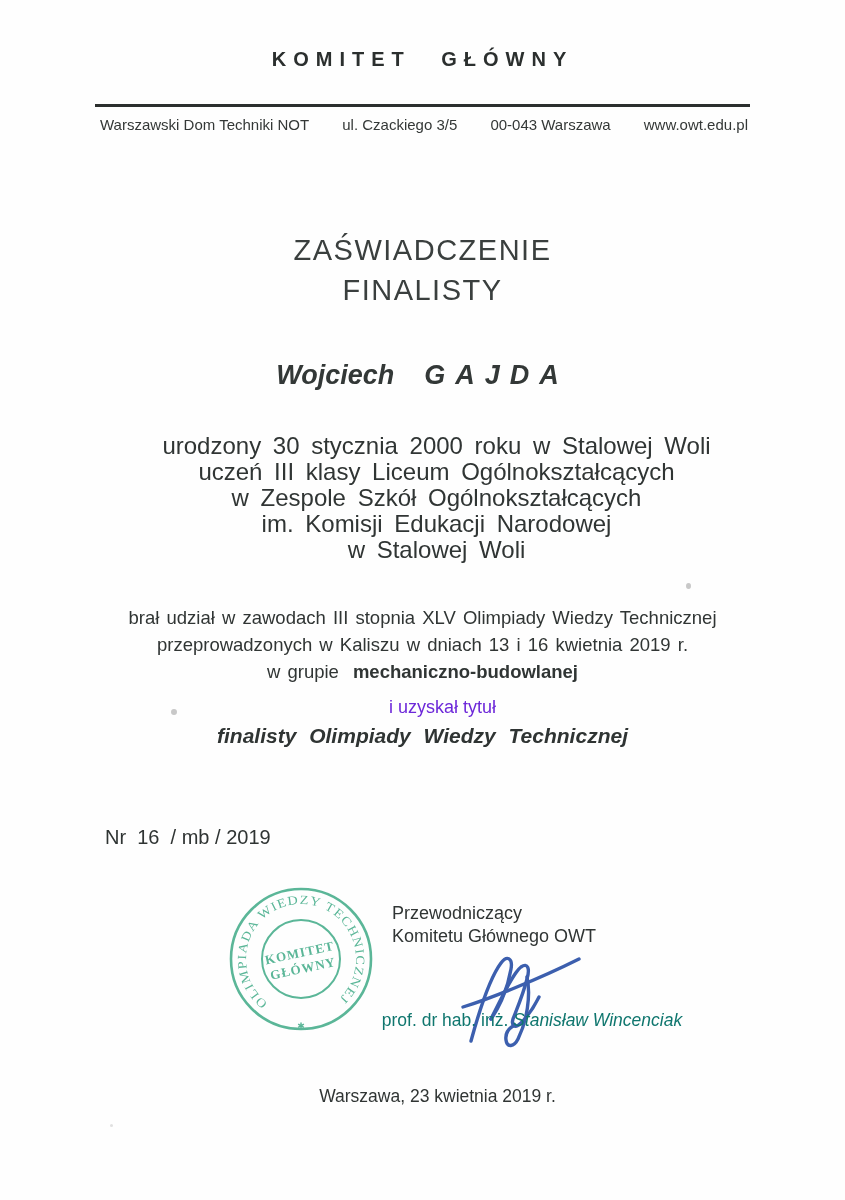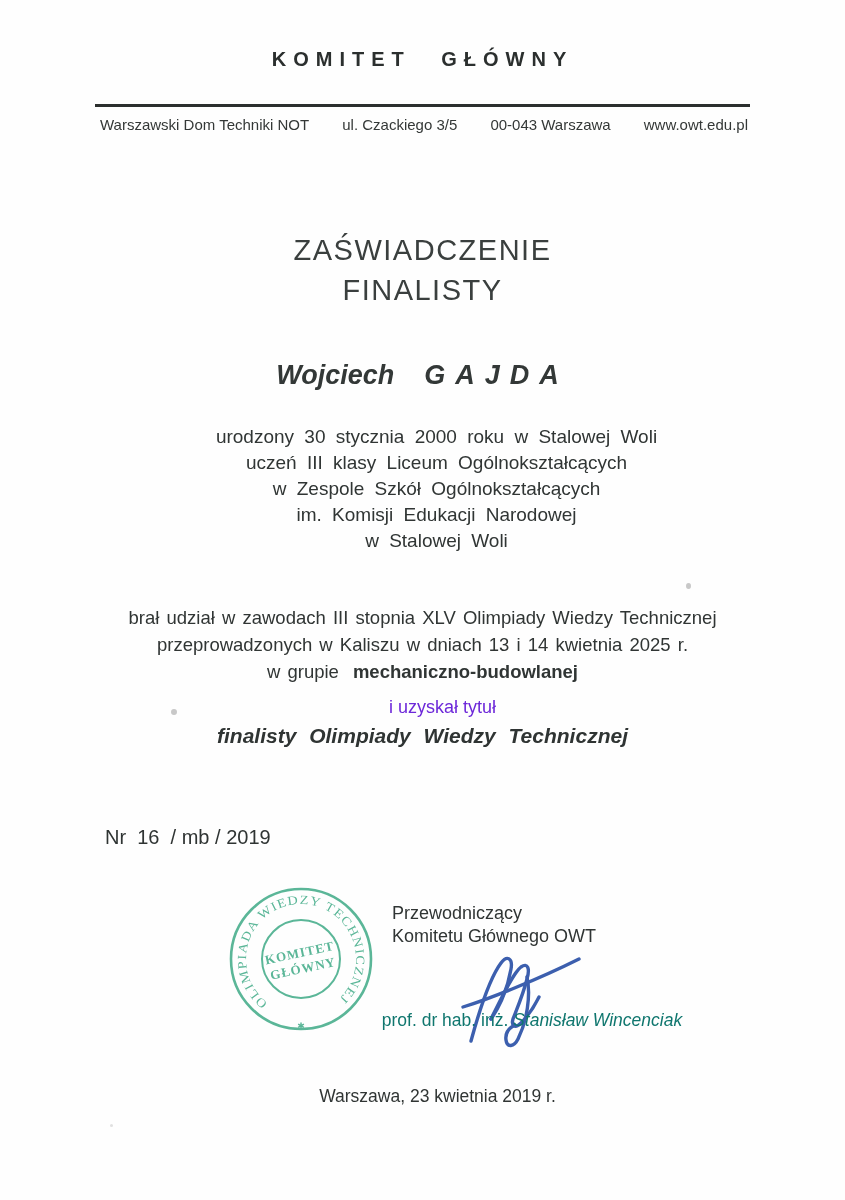--- a/index.html
+++ b/index.html
@@ -46,22 +46,22 @@
   
   .name-row {
     top: 360px; left: 0; right: 0;
     display: flex; justify-content: center; align-items: baseline; gap: 30px;
     font-size: 27px; font-weight: bold; font-style: italic; color: #333837;
   }
   .last-name { letter-spacing: 10px; }
 
   
   .details-block {
-    top: 424px;
-    font-size: 19px; line-height: 26px; word-spacing: 5px; color: #303534; padding-left: 28px;
+    top: 433px;
+    font-size: 24px; line-height: 26px; word-spacing: 5px; color: #303534; padding-left: 28px;
   }
 
   
   .participation-block {
     top: 604px;
     font-size: 18.5px; line-height: 27px; word-spacing: 2px; color: #303534;
   }
   .group-name { font-weight: bold; margin-left: 14px; }
 
   
@@ -134,21 +134,21 @@
   <div class="abs centered details-block">
     <div>urodzony 30 stycznia 2000 roku w Stalowej Woli</div>
     <div>uczeń III klasy Liceum Ogólnokształcących</div>
     <div>w Zespole Szkół Ogólnokształcących</div>
     <div>im. Komisji Edukacji Narodowej</div>
     <div>w Stalowej Woli</div>
   </div>
 
   <div class="abs centered participation-block">
     <div>brał udział w zawodach III stopnia XLV Olimpiady Wiedzy Technicznej</div>
-    <div>przeprowadzonych w Kaliszu w dniach 13 i 14 kwietnia 2025 r.</div>
+    <div>przeprowadzonych w Kaliszu w dniach 13 i 16 kwietnia 2019 r.</div>
     <div>
       <span>w grupie</span><span class="group-name">mechaniczno-budowlanej</span>
     </div>
   </div>
 
   <div class="abs centered award-intro">i uzyskał tytuł</div>
   <div class="abs centered award-title">finalisty  Olimpiady  Wiedzy  Technicznej</div>
 
   <div class="abs cert-number">Nr  16  / mb / 2019</div>
 

